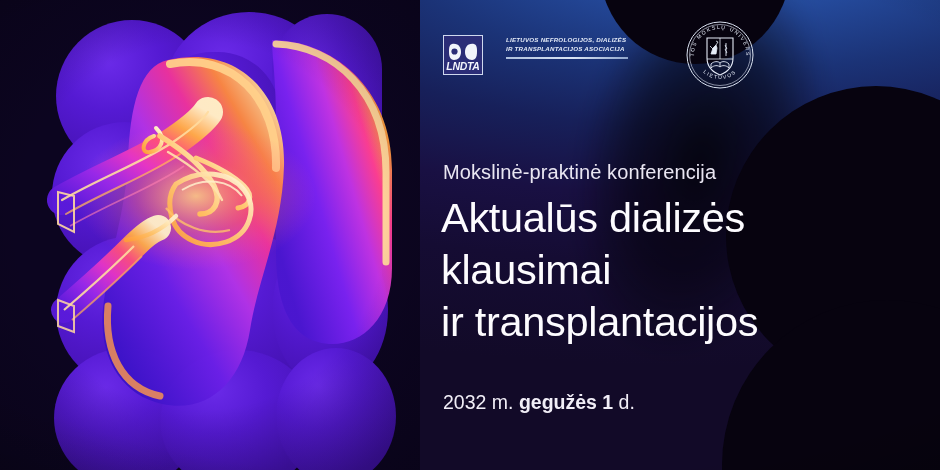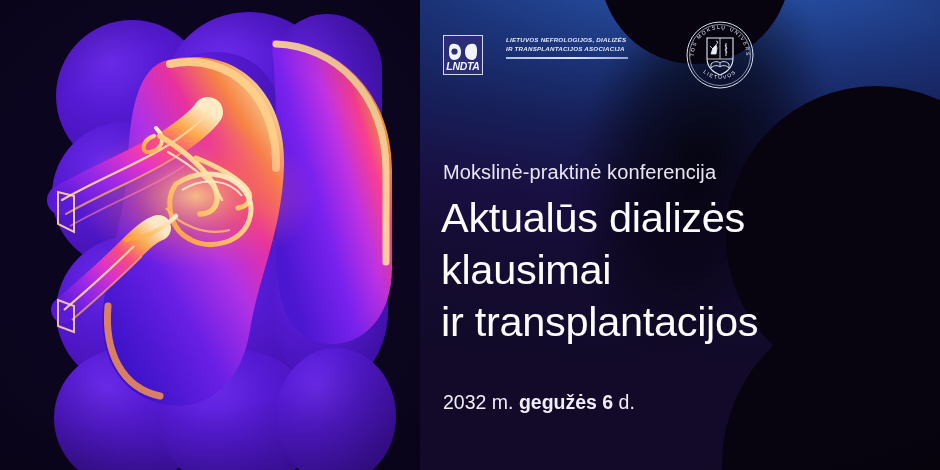--- a/index.html
+++ b/index.html
@@ -259,17 +259,17 @@
   <div class="kicker">Mokslinė-praktinė konferencija</div>
 
   <div class="title">
     <span class="ln">Aktualūs dializės</span>
     <span class="ln">klausimai</span>
     <span class="ln">ir transplantacijos</span>
   </div>
 
   <div class="meta">
     <div class="row">
-      <span>2032 m. </span><b>gegužės 6</b><span> d.</span>
+      <span>2032 m. </span><b>gegužės 1</b><span> d.</span>
     </div>
   </div>
 
 </div>
 
 </body></html>

